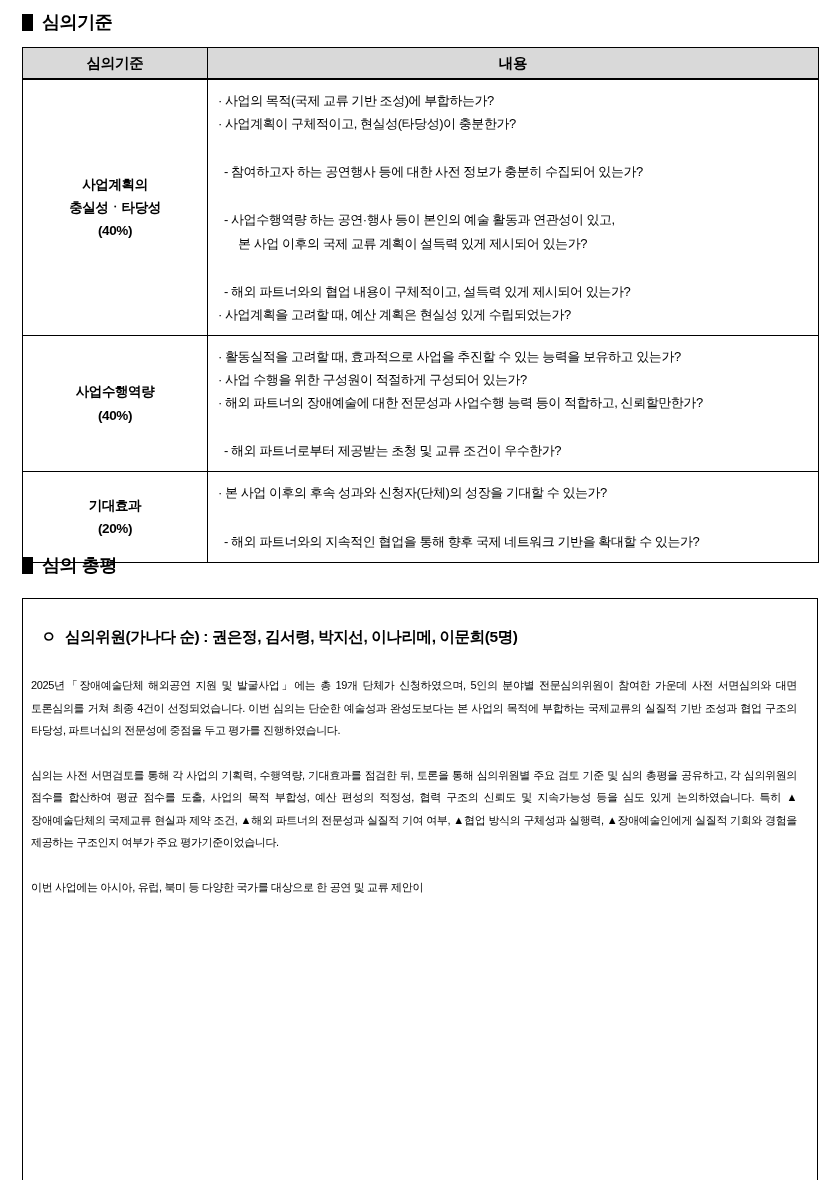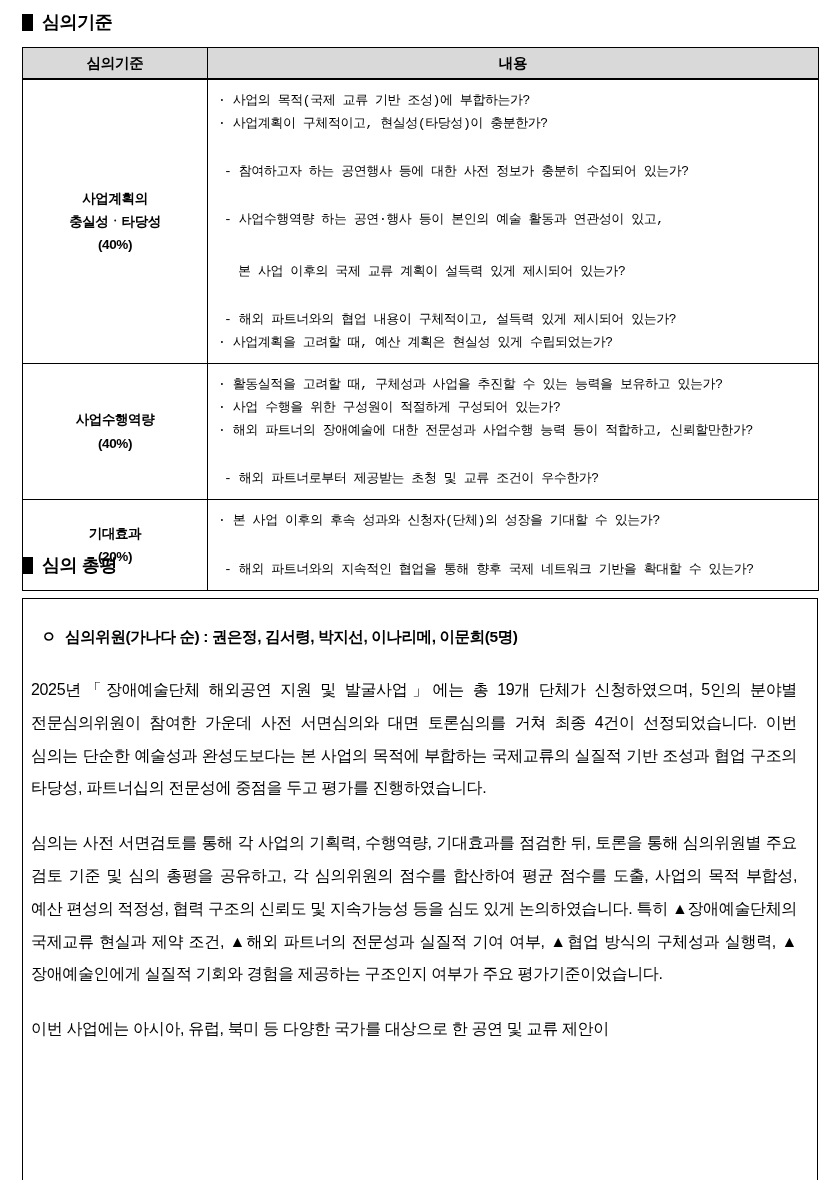--- a/index.html
+++ b/index.html
@@ -80,29 +80,27 @@
     padding: 16px 4px;
   }
   #criteria-table td.cell-content {
     padding: 9px 8px 9px 10px;
     font-size: 13px;
     line-height: 1.78;
     letter-spacing: -0.45px;
   }
   .criteria-line {
     white-space: nowrap;
-    font-family: Liberation Mono, monospace;
   }
   .criteria-line.indent {
     padding-left: 6px;
     margin-top: 25px;
   }
   .criteria-line.indent2 {
     padding-left: 20px;
-    margin-top: 28px;
   }
 
   
   #summary-box {
     position: absolute;
     left: 22px;
     top: 598px;
     width: 796px;
     height: 658px;
     border: 1.6px solid #000000;
@@ -115,21 +113,21 @@
     font-weight: bold;
     letter-spacing: -0.4px;
     white-space: nowrap;
     margin: 0 0 26px 10px;
   }
   #committee-line .bullet-o {
     font-weight: bold;
     margin-right: 9px;
   }
   .summary-para {
-    font-size: 16px;
+    font-size: 11px;
     line-height: 2.05;
     letter-spacing: -0.35px;
     text-align: justify;
     text-justify: inter-character;
     margin: 0 0 22px 0;
     word-break: keep-all;
   }
   .summary-para:last-child {
     margin-bottom: 0;
   }
@@ -171,21 +169,21 @@
         <div class="criteria-line">· 사업계획을 고려할 때, 예산 계획은 현실성 있게 수립되었는가?</div>
       </td>
     </tr>
 
     <tr>
       <td class="cell-label">
         <div>사업수행역량</div>
         <div>(40%)</div>
       </td>
       <td class="cell-content">
-        <div class="criteria-line">· 활동실적을 고려할 때, 구체성과 사업을 추진할 수 있는 능력을 보유하고 있는가?</div>
+        <div class="criteria-line">· 활동실적을 고려할 때, 효과적으로 사업을 추진할 수 있는 능력을 보유하고 있는가?</div>
         <div class="criteria-line">· 사업 수행을 위한 구성원이 적절하게 구성되어 있는가?</div>
         <div class="criteria-line">· 해외 파트너의 장애예술에 대한 전문성과 사업수행 능력 등이 적합하고, 신뢰할만한가?</div>
         <div class="criteria-line indent">- 해외 파트너로부터 제공받는 초청 및 교류 조건이 우수한가?</div>
       </td>
     </tr>
 
     <tr>
       <td class="cell-label">
         <div>기대효과</div>
         <div>(20%)</div>

